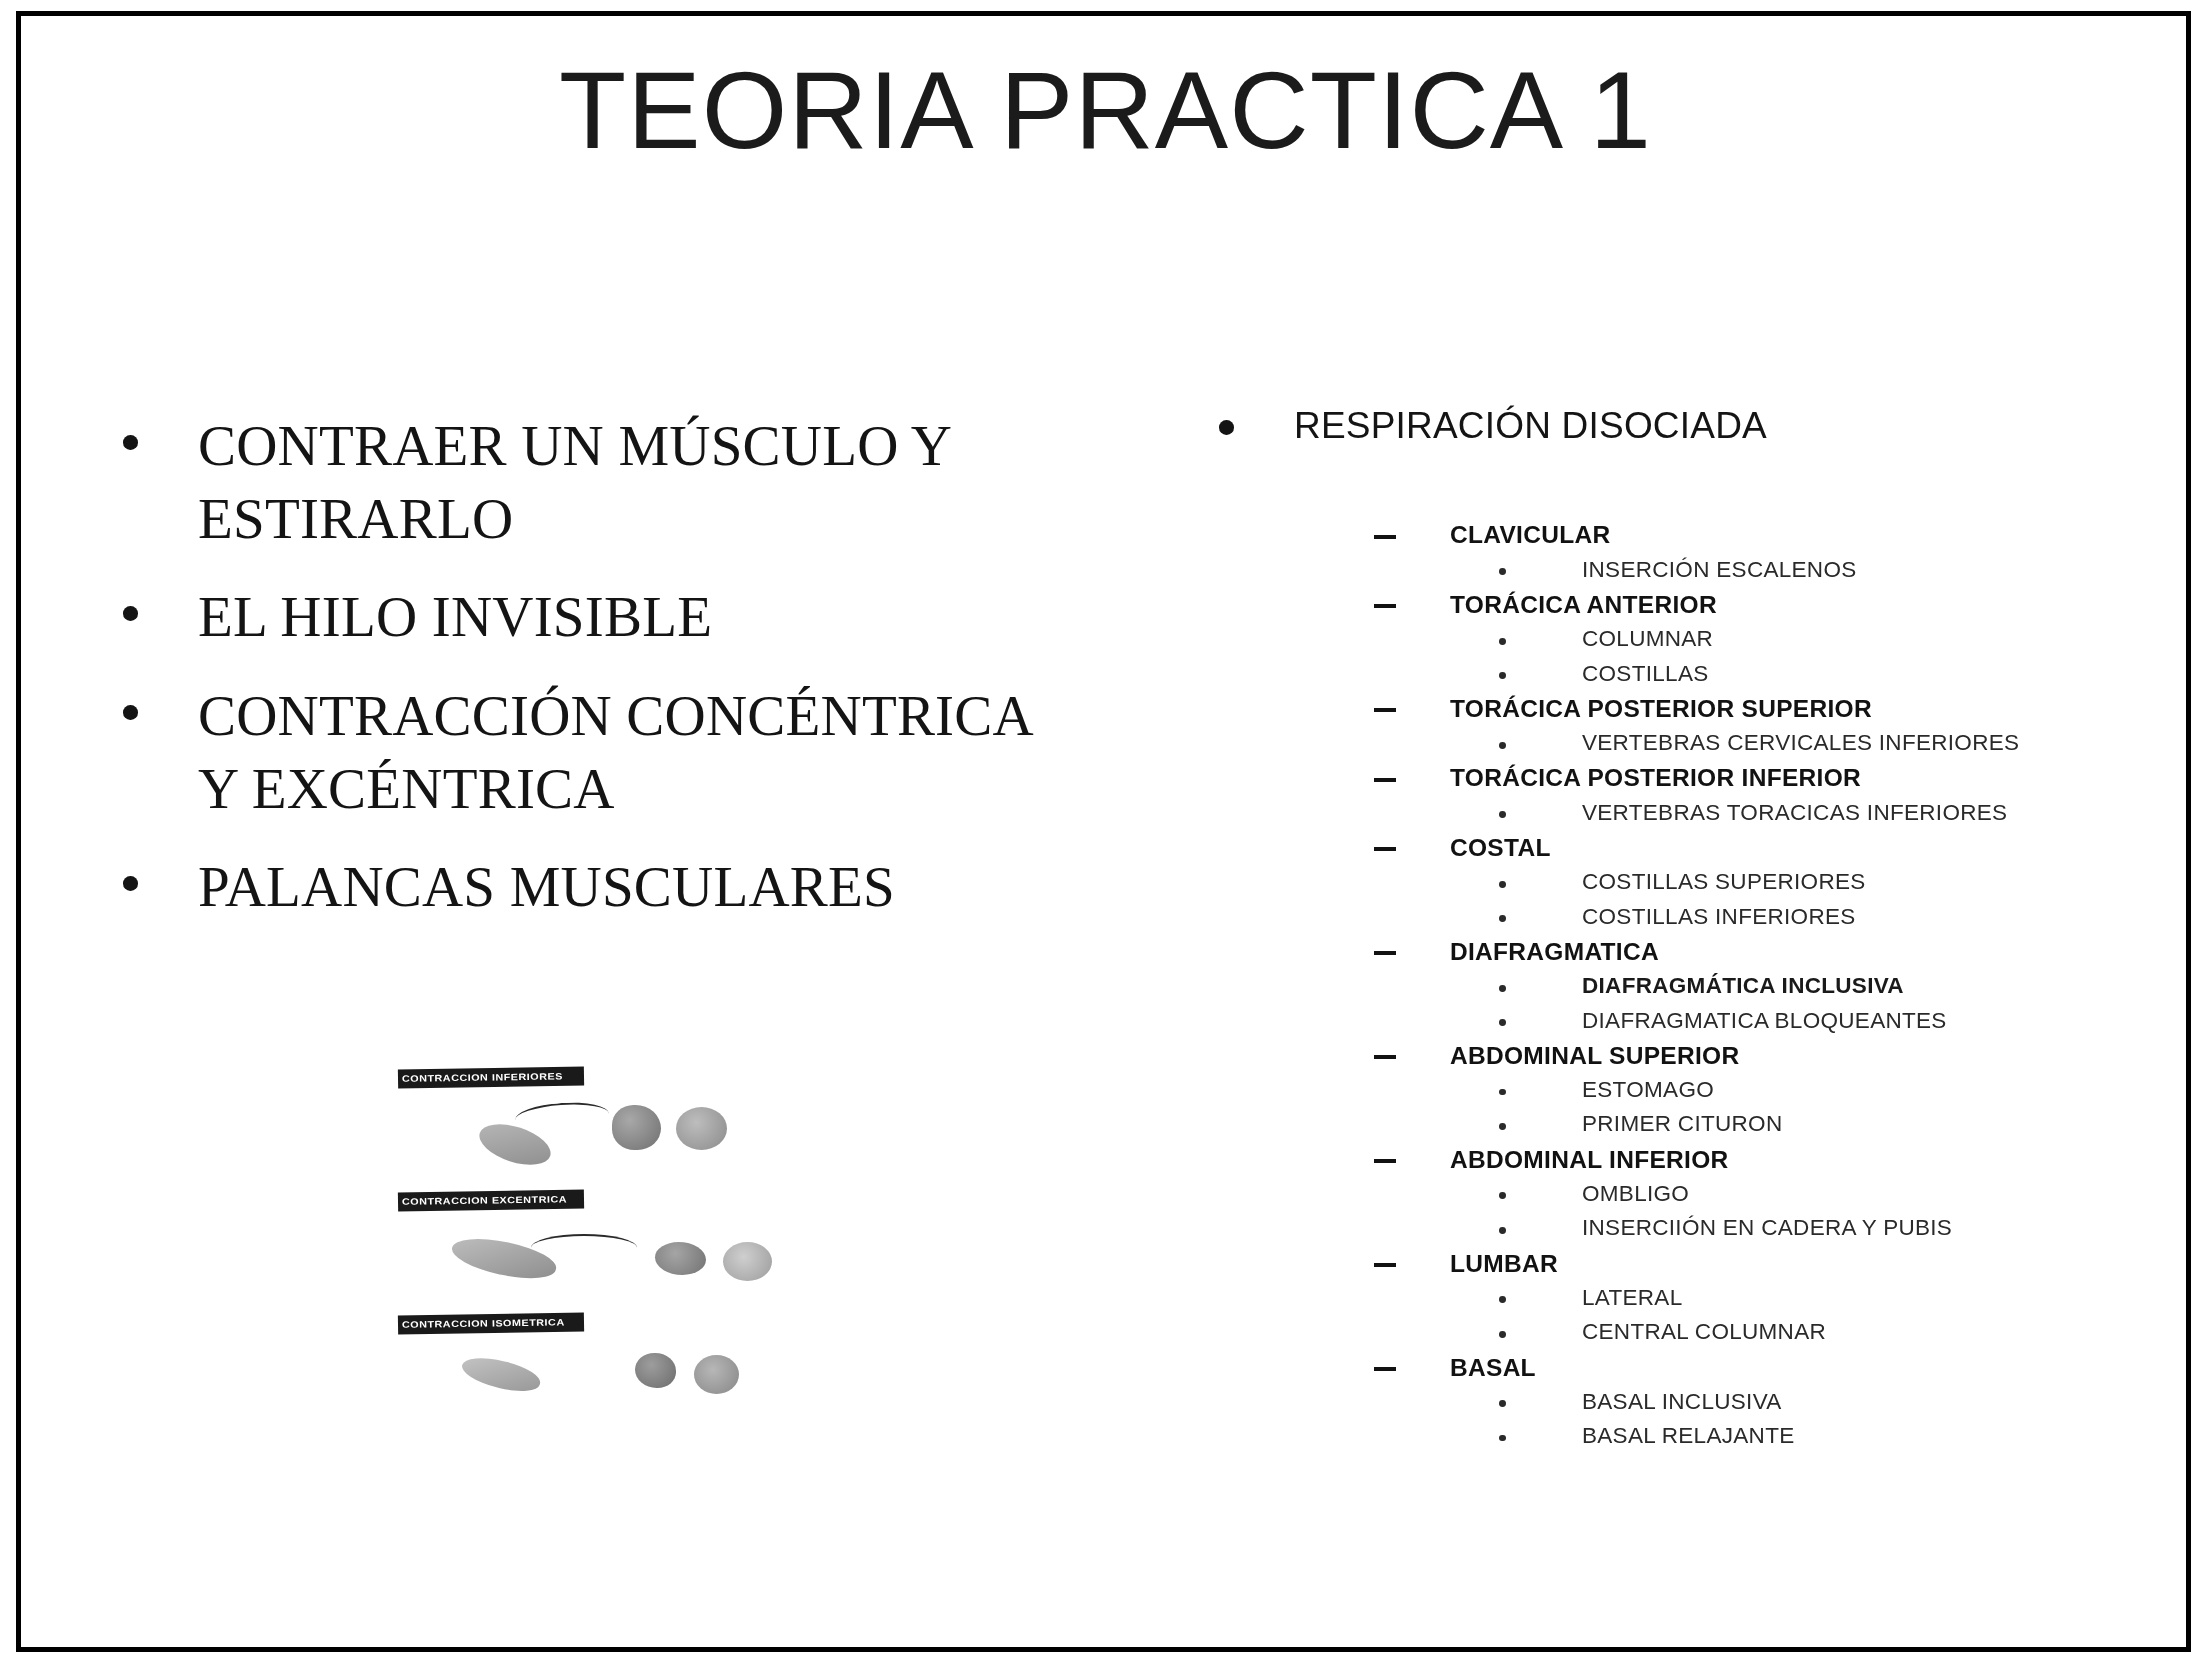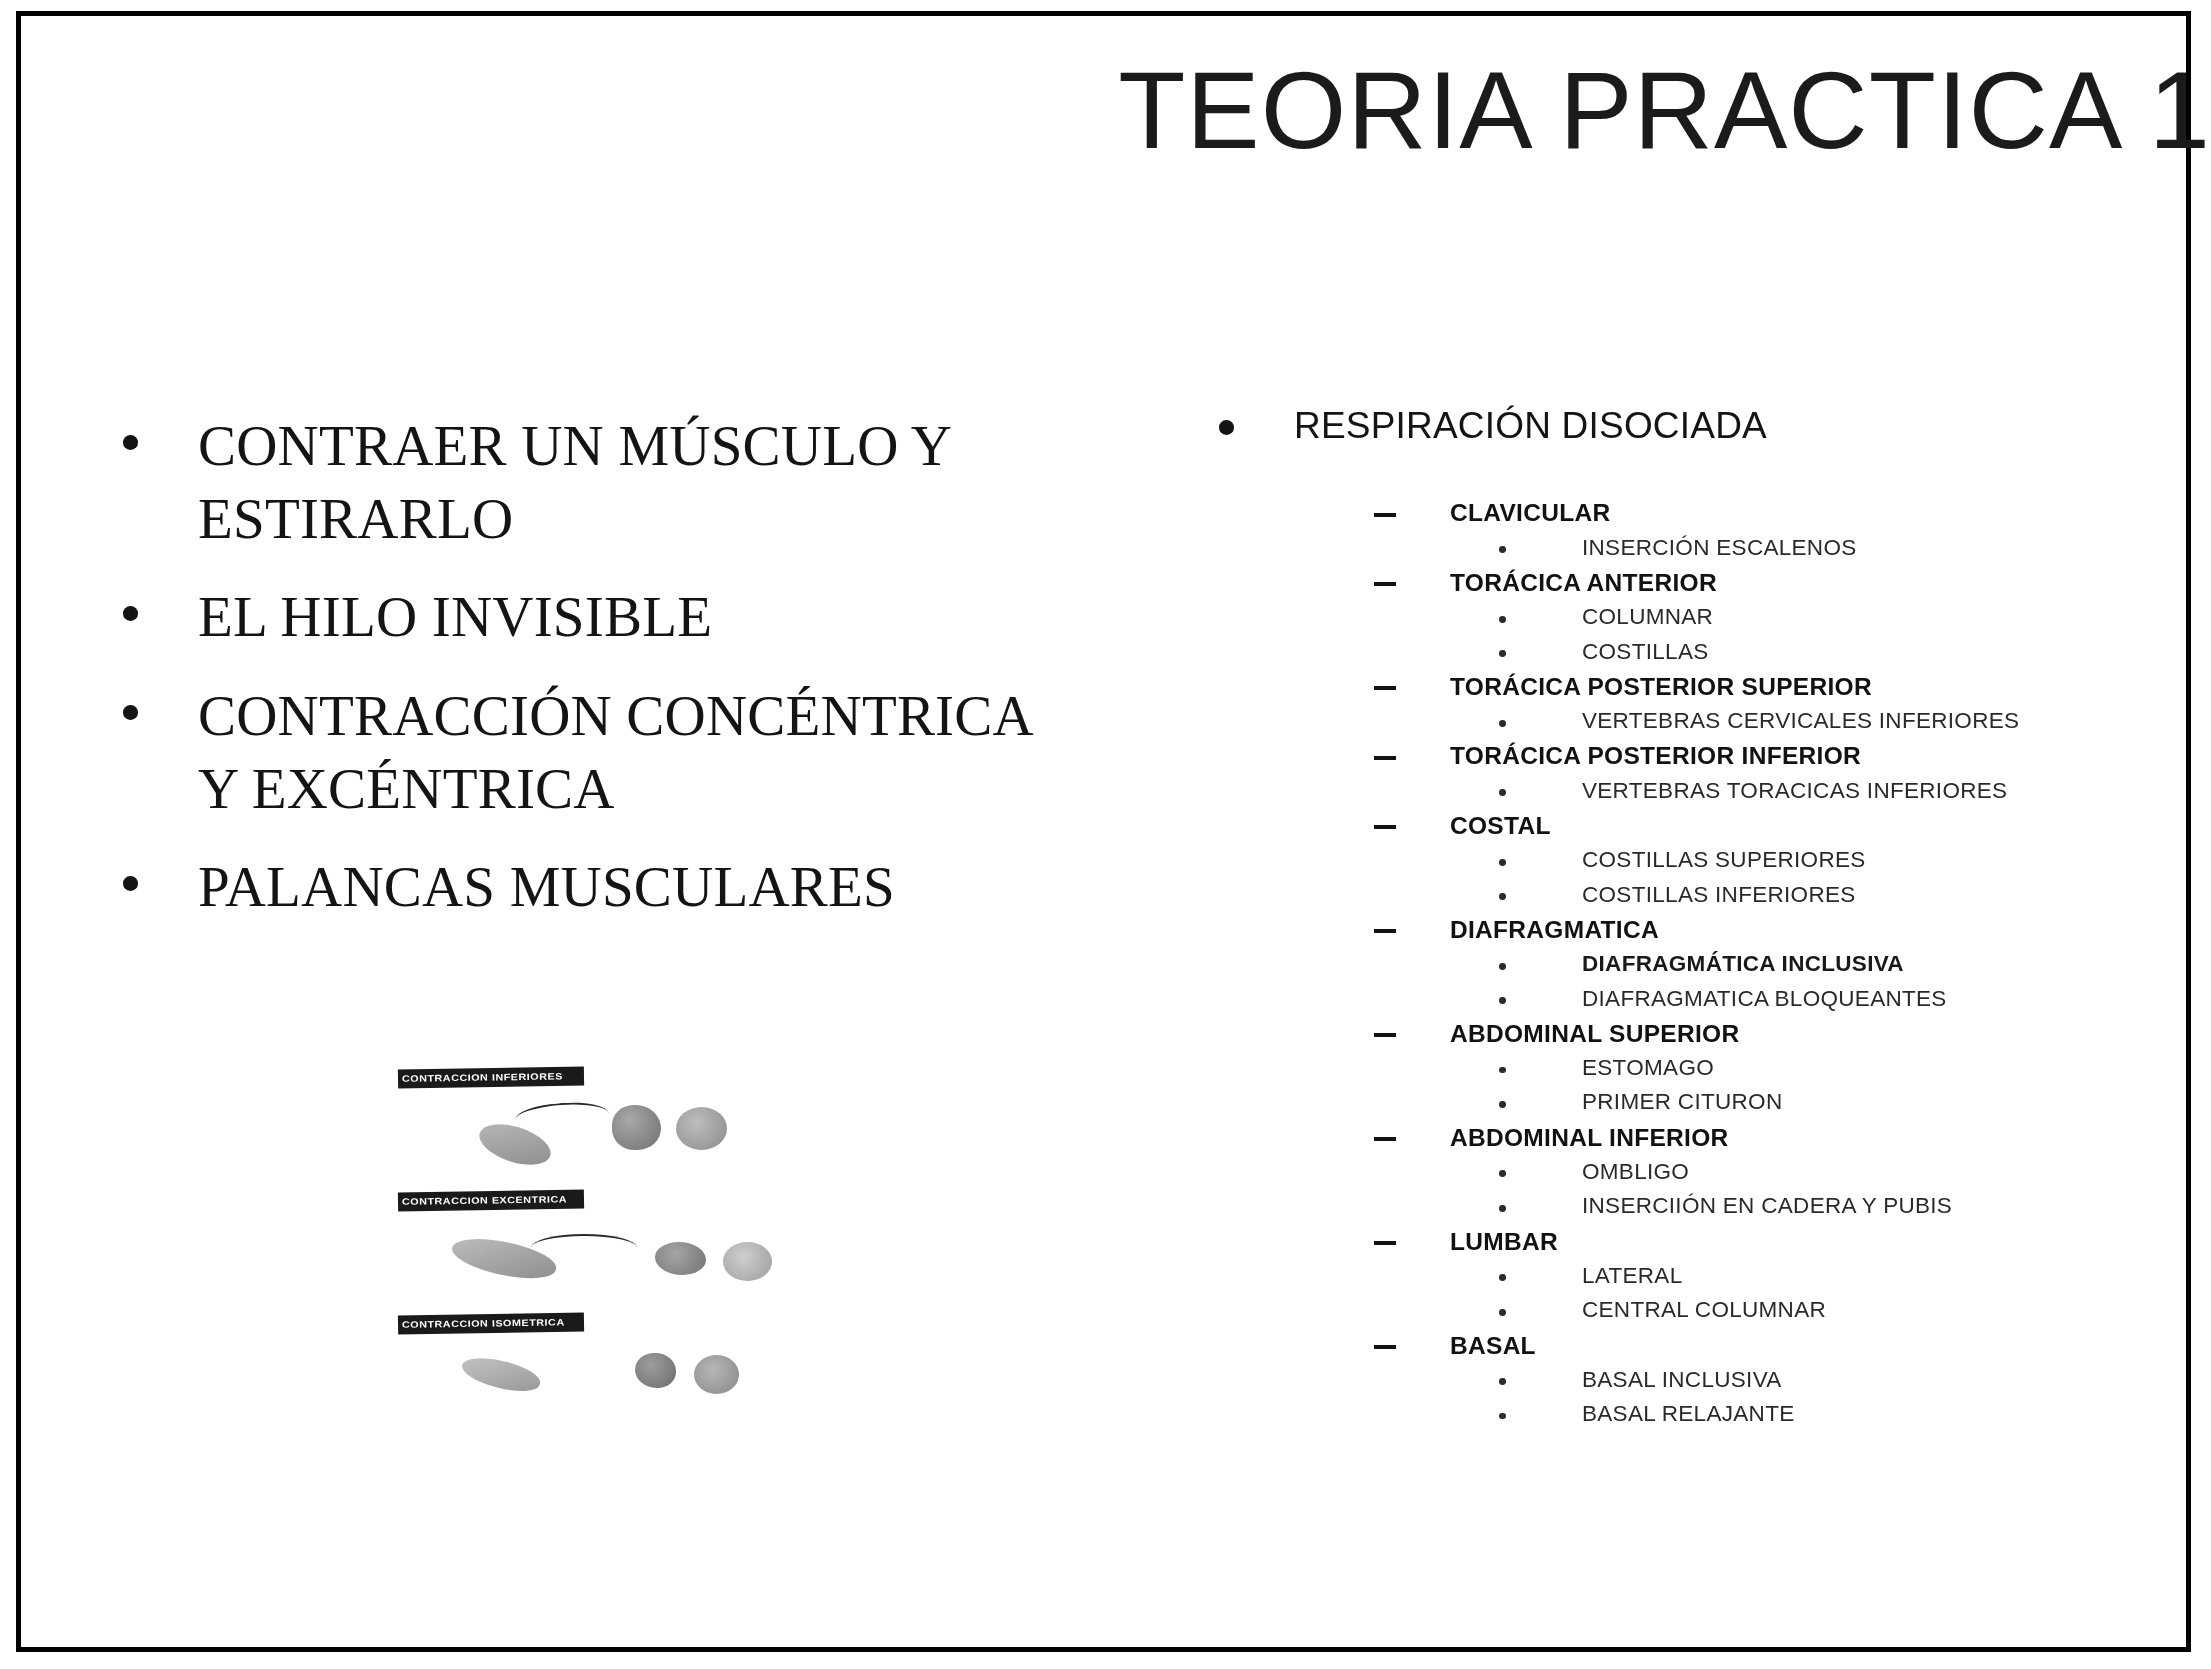--- a/index.html
+++ b/index.html
@@ -30,21 +30,21 @@
     height: 1641px;
     border: 5.9px solid #000000;
     box-sizing: border-box;
   }
 
   .slide-title {
     position: absolute;
     left: 0;
     top: 51px;
     width: 2211px;
-    text-align: right;
+    text-align: center;
     font-size: 110px;
     font-weight: 400;
     letter-spacing: 1px;
     color: #1b1b1b;
     line-height: 1.08;
     white-space: nowrap;
   }
 
   
   .left-col {
@@ -183,21 +183,21 @@
     position: absolute;
     left: 27.4px;
     top: 0.44em;
     width: 14.7px;
     height: 14.7px;
     border-radius: 50%;
     background: #141414;
   }
 
   .resp-tree {
-    margin-top: 53px;
+    margin-top: 75px;
     padding-left: 182px;
   }
 
   .lv2-item {
     position: relative;
     padding-left: 76px;
     font-size: 24.5px;
     font-weight: 700;
     letter-spacing: 0.3px;
     color: #121212;

